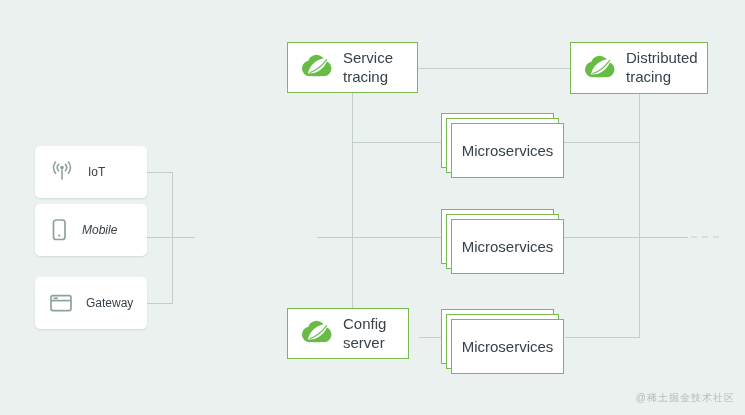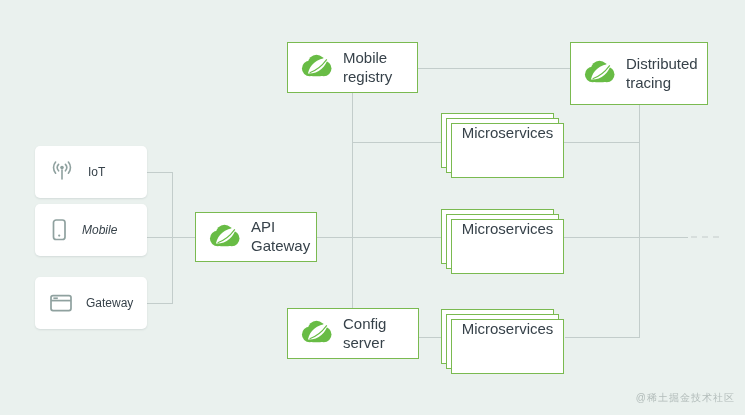--- a/index.html
+++ b/index.html
@@ -41,37 +41,37 @@
   .client .icn { display:flex; align-items:center; }
 
   
   .spring-node {
     position:absolute; background:#fff; border:1px solid #7aba50; z-index:2;
     display:flex; align-items:center; gap:11px; padding-left:13px;
     color:#37424a; font-size:15px; line-height:1.25;
   }
   .node-gateway  { left:195px; top:212px; width:122px; height:50px; }
   .node-registry { left:287px; top:42px;  width:131px; height:51px; }
-  .node-config   { left:287px; top:308px; width:132px; height:51px; }
-  .node-tracing  { left:570px; top:42px;  width:138px; height:63px; }
+  .node-config   { left:287px; top:308px; width:122px; height:51px; }
+  .node-tracing  { left:570px; top:42px;  width:138px; height:52px; }
   .spring-node .lbl { max-width:78px; }
 
   
   .stack { position:absolute; width:123px; height:65px; z-index:2; }
   .stack.top    { left:441px; top:113px; }
   .stack.middle { left:441px; top:209px; }
   .stack.bottom { left:441px; top:309px; }
   .stack .layer {
     position:absolute; width:113px; height:55px;
     background:#fff; border:1px solid #7aba50;
   }
   .stack .layer.l1 { left:0;    top:0; }
   .stack .layer.l2 { left:5px;  top:5px; }
   .stack .layer.l3 {
-    left:10px; top:10px; display:flex; justify-content:center;
+    left:10px; top:10px; display:flex; align-items:center; justify-content:center;
     color:#37424a; font-size:15px;
   }
 
   
   .watermark {
     position:absolute; right:10px; bottom:10px; z-index:3;
     font-size:10px; color:#b2bcba; letter-spacing:1px;
   }
 </style>
 </head>
@@ -122,81 +122,66 @@
     <span class="icn">
       <svg width="24" height="20" viewBox="0 0 24 20" fill="none" stroke="#8fa19f" stroke-width="1.7">
         <rect x="2" y="2.6" width="20" height="15" rx="2"></rect>
         <line x1="2" y1="7.6" x2="22" y2="7.6"></line>
         <rect x="4.4" y="4.4" width="4.4" height="1.7" fill="#8fa19f" stroke="none"></rect>
       </svg>
     </span>
     <span>Gateway</span>
   </div>
 
-  <div class="spring-node node-gateway">
+
+  <div class="spring-node node-registry">
     <span class="icn">
       <svg width="31" height="24" viewBox="0 0 36 28">
         <g fill="#68bc45">
           <circle cx="10" cy="18" r="9"></circle>
           <circle cx="18" cy="12" r="10"></circle>
           <circle cx="26.5" cy="18" r="9"></circle>
           <rect x="9" y="16" width="18" height="11" rx="5"></rect>
         </g>
         <path d="M8 24 C 10 14, 18 6, 31.5 5.5 C 29 16.5, 20 24.5, 8 24 Z" fill="#ffffff"></path>
         <path d="M10 23 C 16.5 21, 24.5 15, 30 7.5" stroke="#68bc45" stroke-width="1.3" fill="none"></path>
       </svg>
     </span>
-    <span class="lbl">API Gateway</span>
-  </div>
-
-  <div class="spring-node node-registry">
+    <span class="lbl">Service tracing</span>
+  </div>
+
+  <div class="spring-node node-config">
     <span class="icn">
       <svg width="31" height="24" viewBox="0 0 36 28">
         <g fill="#68bc45">
           <circle cx="10" cy="18" r="9"></circle>
           <circle cx="18" cy="12" r="10"></circle>
           <circle cx="26.5" cy="18" r="9"></circle>
           <rect x="9" y="16" width="18" height="11" rx="5"></rect>
         </g>
         <path d="M8 24 C 10 14, 18 6, 31.5 5.5 C 29 16.5, 20 24.5, 8 24 Z" fill="#ffffff"></path>
         <path d="M10 23 C 16.5 21, 24.5 15, 30 7.5" stroke="#68bc45" stroke-width="1.3" fill="none"></path>
       </svg>
     </span>
-    <span class="lbl">Mobile registry</span>
-  </div>
-
-  <div class="spring-node node-config">
+    <span class="lbl">Config server</span>
+  </div>
+
+  <div class="spring-node node-tracing">
     <span class="icn">
       <svg width="31" height="24" viewBox="0 0 36 28">
         <g fill="#68bc45">
           <circle cx="10" cy="18" r="9"></circle>
           <circle cx="18" cy="12" r="10"></circle>
           <circle cx="26.5" cy="18" r="9"></circle>
           <rect x="9" y="16" width="18" height="11" rx="5"></rect>
         </g>
         <path d="M8 24 C 10 14, 18 6, 31.5 5.5 C 29 16.5, 20 24.5, 8 24 Z" fill="#ffffff"></path>
         <path d="M10 23 C 16.5 21, 24.5 15, 30 7.5" stroke="#68bc45" stroke-width="1.3" fill="none"></path>
       </svg>
     </span>
-    <span class="lbl">Config server</span>
-  </div>
-
-  <div class="spring-node node-tracing">
-    <span class="icn">
-      <svg width="31" height="24" viewBox="0 0 36 28">
-        <g fill="#68bc45">
-          <circle cx="10" cy="18" r="9"></circle>
-          <circle cx="18" cy="12" r="10"></circle>
-          <circle cx="26.5" cy="18" r="9"></circle>
-          <rect x="9" y="16" width="18" height="11" rx="5"></rect>
-        </g>
-        <path d="M8 24 C 10 14, 18 6, 31.5 5.5 C 29 16.5, 20 24.5, 8 24 Z" fill="#ffffff"></path>
-        <path d="M10 23 C 16.5 21, 24.5 15, 30 7.5" stroke="#68bc45" stroke-width="1.3" fill="none"></path>
-      </svg>
-    </span>
     <span class="lbl">Distributed tracing</span>
   </div>
 
   <div class="stack top">
     <div class="layer l1"></div>
     <div class="layer l2"></div>
     <div class="layer l3">
       <span>Microservices</span>
     </div>
   </div>

